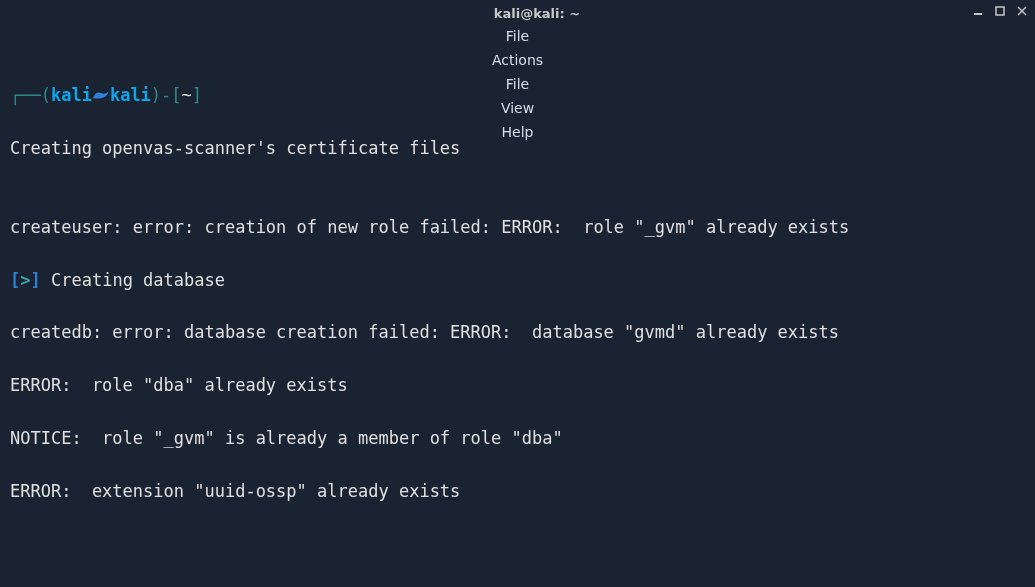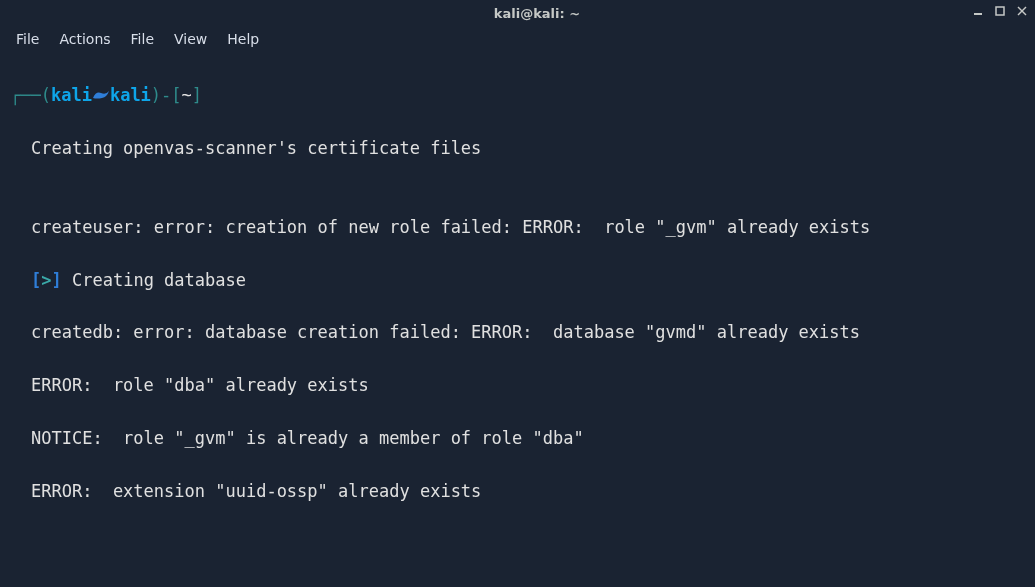--- a/index.html
+++ b/index.html
@@ -49,20 +49,21 @@
   .menubar {
     height: 26px;
     background: #1a2332;
     display: flex;
     align-items: center;
     padding: 0 8px;
     gap: 4px;
     font-family: "DejaVu Sans", sans-serif;
     font-size: 14px;
     color: #d8dee9;
+    flex-direction: column;
   }
   .menu-item {
     padding: 2px 8px;
     cursor: pointer;
   }
   .terminal {
     padding: 4px 10px;
     line-height: 1.55;
     white-space: pre;
     font-weight: 500;
@@ -73,21 +74,21 @@
   .dragon-icon {
     display: inline-block;
     width: 18px;
     height: 14px;
     vertical-align: -2px;
   }
   .prompt-line2 .corner { color: #2e8b8b; }
   .prompt-line2 .dollar { color: #2f7ed8; font-weight: bold; }
   .prompt-line2 .sudo { color: #888; text-decoration: underline; }
   .prompt-line2 .cmd { color: #3aa8a8; }
-  .out { color: #e0e0e0; margin-left: 21px; }
+  .out { color: #e0e0e0; }
   .accent-br { color: #2f7ed8; font-weight: bold; }
   .accent-gt { color: #3aa8a8; font-weight: bold; }
 </style>
 </head>
 <body>
 
 <div class="titlebar">
   <span class="titlebar-title">kali@kali: ~</span>
   <div class="window-controls">
     <div class="win-ctrl">

